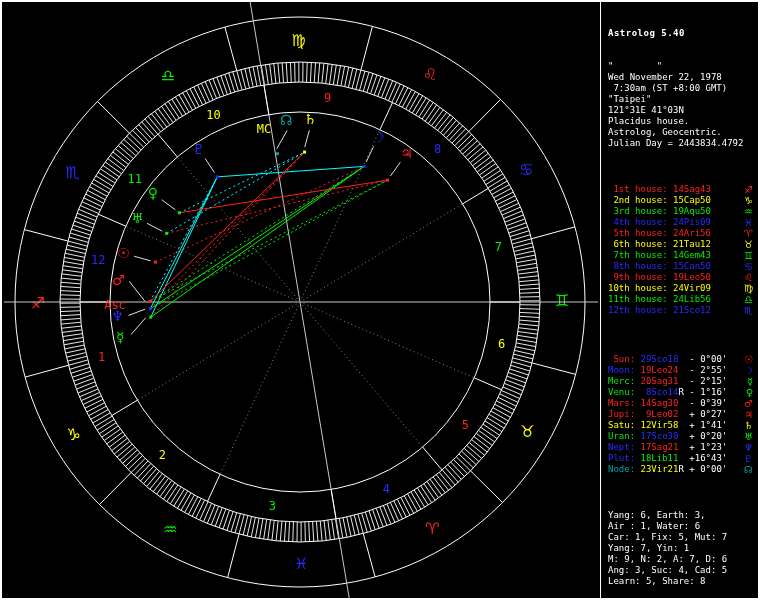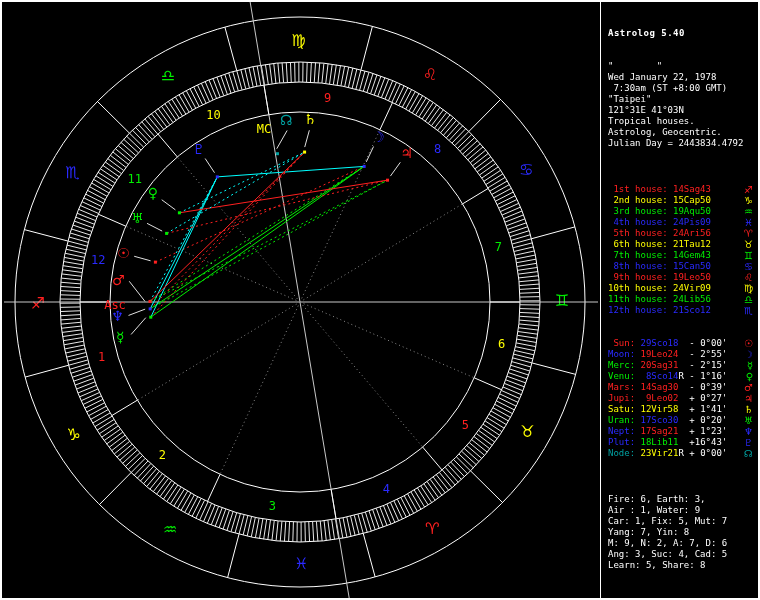--- a/index.html
+++ b/index.html
@@ -6,21 +6,21 @@
   .screen{position:relative;width:760px;height:600px;background:#000;border:2px solid #fff;box-sizing:border-box;overflow:hidden;
           font-family:"DejaVu Sans Mono",monospace;}
   .chart-area{position:absolute;left:0;top:0;width:598px;height:596px;}
   .divider{position:absolute;left:598px;top:0;width:1px;height:596px;background:#fff;}
   .sidebar{position:absolute;left:599px;top:0;width:157px;height:596px;padding:4px 0 8px 7px;box-sizing:border-box;
            color:#fff;font-size:9px;line-height:11px;white-space:pre;}
   .sidebar .title{font-weight:bold;letter-spacing:.5px;}
   .row{display:flex;align-items:center;}
   .row .g{margin-left:auto;padding-right:5px;font-family:"DejaVu Sans",sans-serif;font-size:10px;}
   #houses{margin-top:13px;}
-  #planets{margin-top:0;}
+  #planets{margin-top:16px;}
   #stats{margin-top:13px;}
   svg text{font-family:"DejaVu Sans",sans-serif;}
   svg .num{font-family:"DejaVu Sans Mono",monospace;}
 </style>
 </head>
 <body>
 
 <div class="screen">
   <div class="chart-area">
     <svg id="wheel" width="598" height="596" viewBox="0 0 598 596">
@@ -512,18 +512,18 @@
         </g>
         <g>
           <text x="262" y="127" fill="#ffff00" font-size="12" class="num" text-anchor="middle" dominant-baseline="central">MC</text>
           <text x="113" y="303" fill="#ff2020" font-size="12" class="num" text-anchor="middle" dominant-baseline="central">Asc</text>
         </g>
       </svg>
   </div>
   <div class="divider"></div>
   <div class="sidebar">
     <div class="title">Astrolog 5.40</div>
-    <div id="header-lines"><div>"        "</div><div>Wed January 22, 1978</div><div> 7:30am (ST +8:00 GMT)</div><div>"Taipei"</div><div>121°31E 41°03N</div><div>Tropical houses.</div><div>Astrolog, Geocentric.</div><div>Julian Day = 2443834.4792</div></div>
+    <div id="header-lines"><div>"        "</div><div>Wed November 22, 1978</div><div> 7:30am (ST +8:00 GMT)</div><div>"Taipei"</div><div>121°31E 41°03N</div><div>Placidus house.</div><div>Astrolog, Geocentric.</div><div>Julian Day = 2443834.4792</div></div>
     <div id="houses"><div class="row"><span style="color:#ff2020"> 1st house: 14Sag43</span><span class="g" style="color:#ff2020">♐</span></div><div class="row"><span style="color:#ffff00"> 2nd house: 15Cap50</span><span class="g" style="color:#ffff00">♑</span></div><div class="row"><span style="color:#00ee00"> 3rd house: 19Aqu50</span><span class="g" style="color:#00ee00">♒</span></div><div class="row"><span style="color:#2a2aff"> 4th house: 24Pis09</span><span class="g" style="color:#2a2aff">♓</span></div><div class="row"><span style="color:#ff2020"> 5th house: 24Ari56</span><span class="g" style="color:#ff2020">♈</span></div><div class="row"><span style="color:#ffff00"> 6th house: 21Tau12</span><span class="g" style="color:#ffff00">♉</span></div><div class="row"><span style="color:#00ee00"> 7th house: 14Gem43</span><span class="g" style="color:#00ee00">♊</span></div><div class="row"><span style="color:#2a2aff"> 8th house: 15Can50</span><span class="g" style="color:#2a2aff">♋</span></div><div class="row"><span style="color:#ff2020"> 9th house: 19Leo50</span><span class="g" style="color:#ff2020">♌</span></div><div class="row"><span style="color:#ffff00">10th house: 24Vir09</span><span class="g" style="color:#ffff00">♍</span></div><div class="row"><span style="color:#00ee00">11th house: 24Lib56</span><span class="g" style="color:#00ee00">♎</span></div><div class="row"><span style="color:#2a2aff">12th house: 21Sco12</span><span class="g" style="color:#2a2aff">♏</span></div></div>
     <div id="planets"><div class="row"><span style="color:#ff2020"> Sun:</span><span style="color:#2a2aff"> 29Sco18</span><span style="color:#fff">  - 0°00'</span><span class="g" style="color:#ff2020">☉</span></div><div class="row"><span style="color:#2a2aff">Moon:</span><span style="color:#ff2020"> 19Leo24</span><span style="color:#fff">  - 2°55'</span><span class="g" style="color:#2a2aff">☽</span></div><div class="row"><span style="color:#00ee00">Merc:</span><span style="color:#ff2020"> 20Sag31</span><span style="color:#fff">  - 2°15'</span><span class="g" style="color:#00ee00">☿</span></div><div class="row"><span style="color:#00ee00">Venu:</span><span style="color:#2a2aff">  8Sco14</span><span style="color:#fff">R - 1°16'</span><span class="g" style="color:#00ee00">♀</span></div><div class="row"><span style="color:#ff2020">Mars:</span><span style="color:#ff2020"> 14Sag30</span><span style="color:#fff">  - 0°39'</span><span class="g" style="color:#ff2020">♂</span></div><div class="row"><span style="color:#ff2020">Jupi:</span><span style="color:#ff2020">  9Leo02</span><span style="color:#fff">  + 0°27'</span><span class="g" style="color:#ff2020">♃</span></div><div class="row"><span style="color:#ffff00">Satu:</span><span style="color:#ffff00"> 12Vir58</span><span style="color:#fff">  + 1°41'</span><span class="g" style="color:#ffff00">♄</span></div><div class="row"><span style="color:#00ee00">Uran:</span><span style="color:#2a2aff"> 17Sco30</span><span style="color:#fff">  + 0°20'</span><span class="g" style="color:#00ee00">♅</span></div><div class="row"><span style="color:#2a2aff">Nept:</span><span style="color:#ff2020"> 17Sag21</span><span style="color:#fff">  + 1°23'</span><span class="g" style="color:#2a2aff">♆</span></div><div class="row"><span style="color:#2a2aff">Plut:</span><span style="color:#00ee00"> 18Lib11</span><span style="color:#fff">  +16°43'</span><span class="g" style="color:#2a2aff">♇</span></div><div class="row"><span style="color:#00a0a0">Node:</span><span style="color:#ffff00"> 23Vir21</span><span style="color:#fff">R + 0°00'</span><span class="g" style="color:#00a0a0">☊</span></div></div>
-    <div id="stats"><div>Fire: 6, Earth: 3,</div><div>Air : 1, Water: 9</div><div>Car: 1, Fix: 5, Mut: 7</div><div>Yang: 7, Yin: 8</div><div>M: 9, N: 2, A: 7, D: 6</div><div>Ang: 3, Suc: 4, Cad: 5</div><div>Learn: 5, Share: 8</div></div>
+    <div id="stats"><div>Yang: 6, Earth: 3,</div><div>Air : 1, Water: 6</div><div>Car: 1, Fix: 5, Mut: 7</div><div>Yang: 7, Yin: 1</div><div>M: 9, N: 2, A: 7, D: 6</div><div>Ang: 3, Suc: 4, Cad: 5</div><div>Learn: 5, Share: 8</div></div>
   </div>
 </div>
 
 </body></html>

